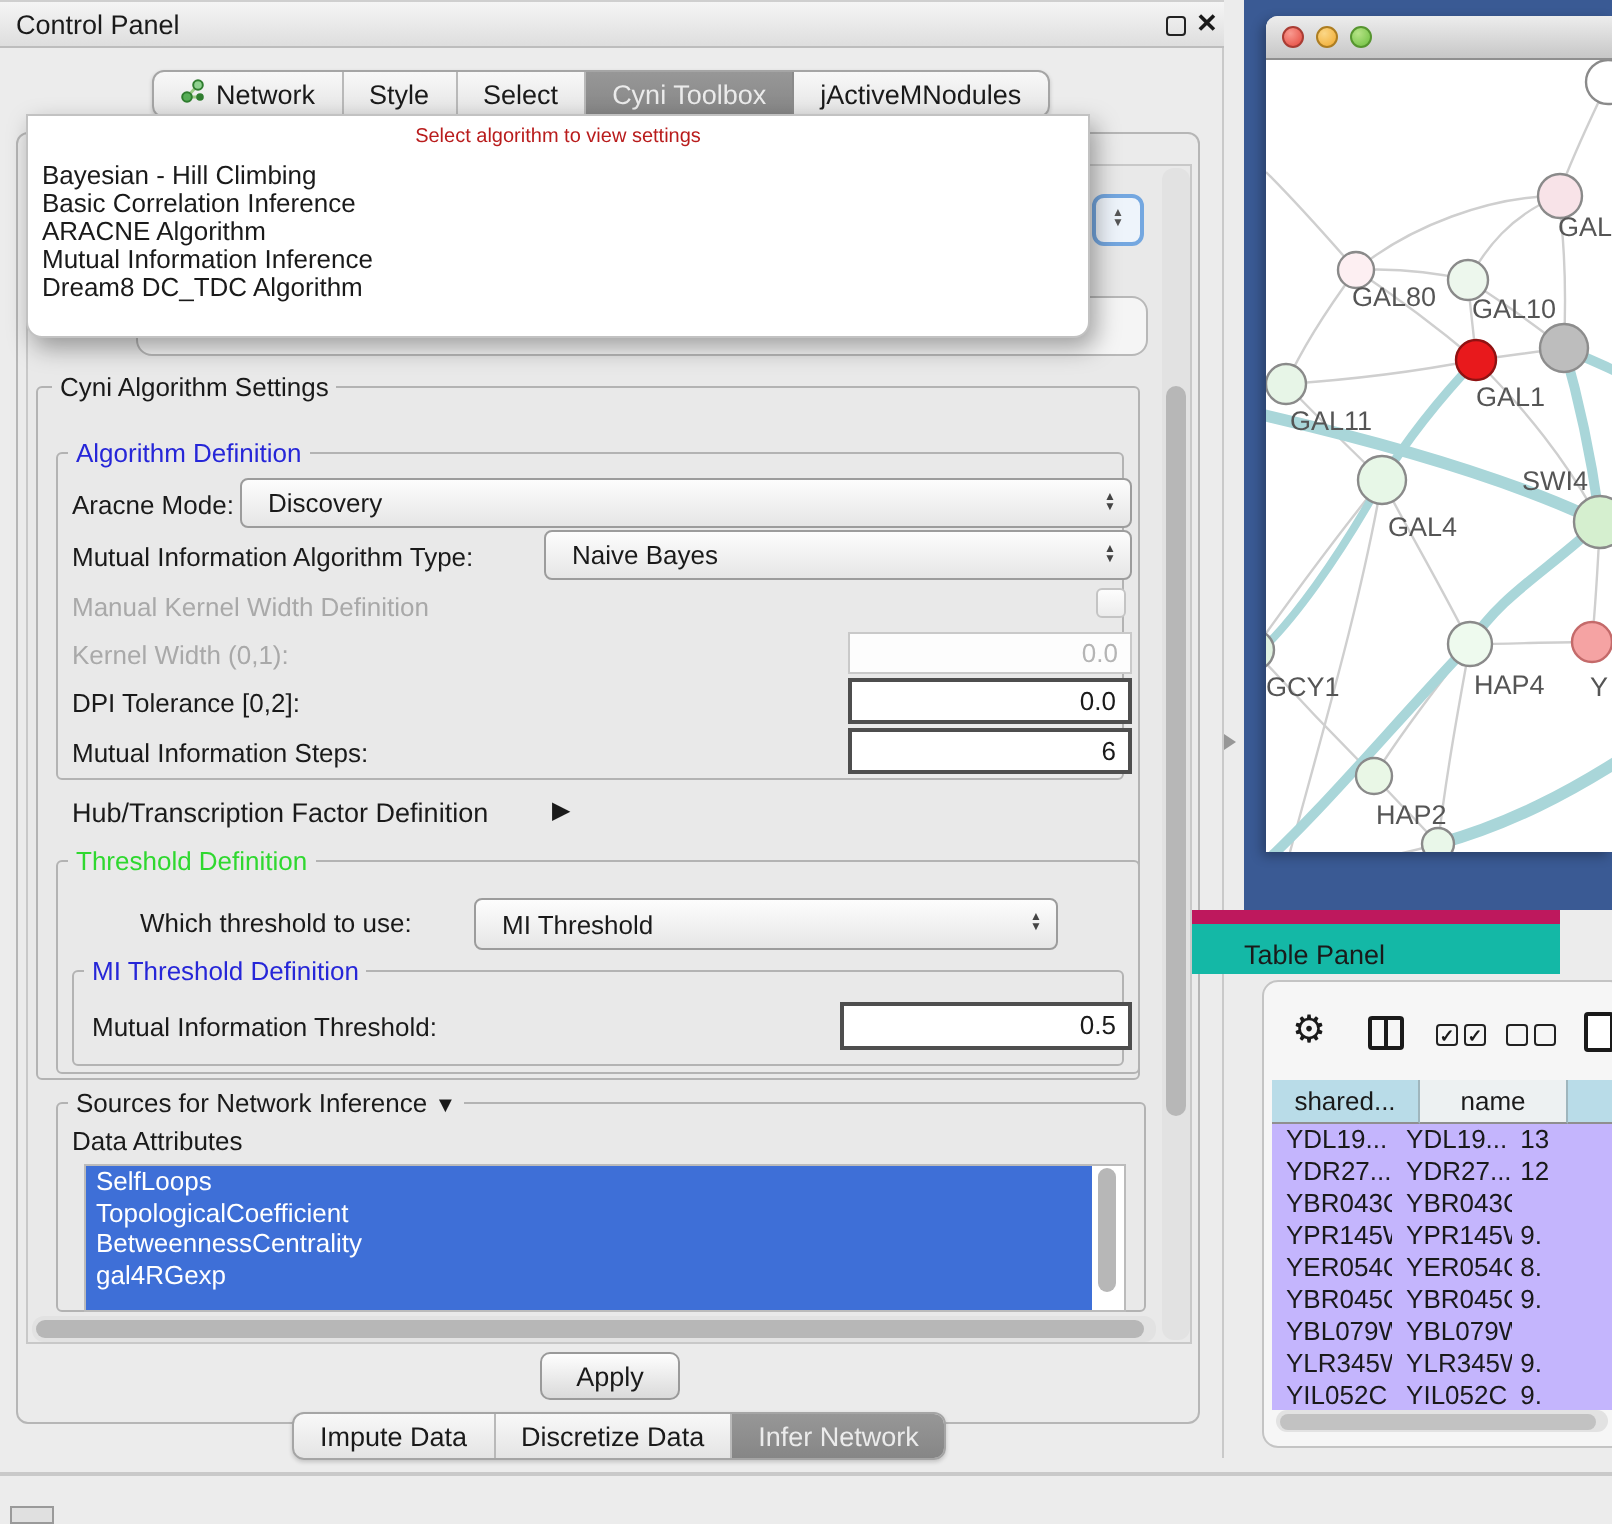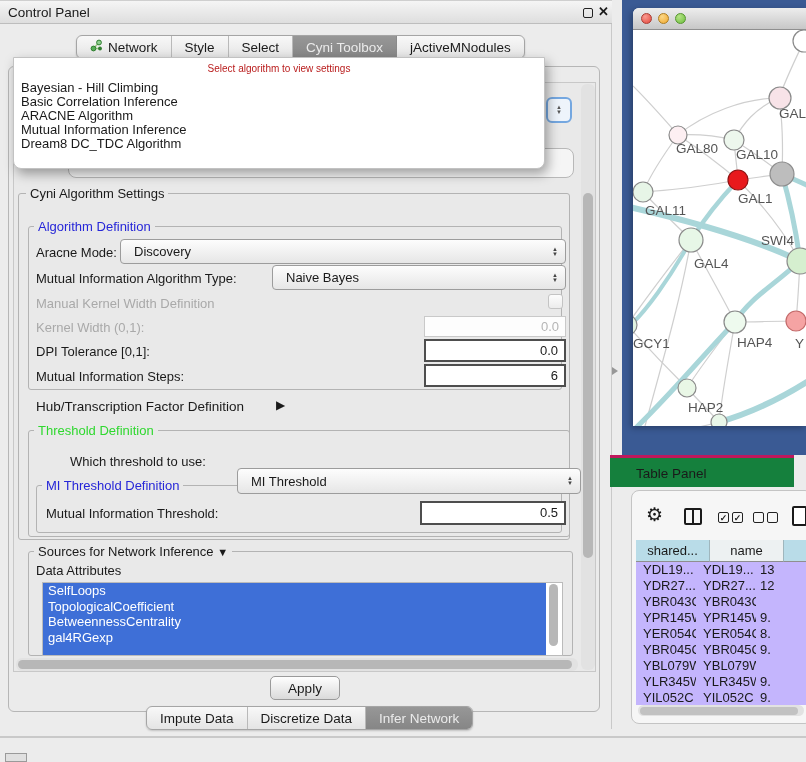--- a/index.html
+++ b/index.html
@@ -134,34 +134,34 @@
       <span>▼</span>
     </span>
 </div>
 
 <span class="lbl b gray" style="left:36px;top:296px">Manual Kernel Width Definition</span>
 <span class="checkbox" style="left:548px;top:294px"></span>
 
 <span class="lbl b gray" style="left:36px;top:320px">Kernel Width (0,1):</span>
 <div class="fld dis" style="left:424px;top:316px;width:142px;height:21px">0.0</div>
 
-<span class="lbl b" style="left:36px;top:344px">DPI Tolerance [0,1]:</span>
+<span class="lbl b" style="left:36px;top:344px">DPI Tolerance [0,2]:</span>
 <div class="fld strong" style="left:424px;top:339px;width:142px;height:23px">0.0</div>
 
 <span class="lbl b" style="left:36px;top:369px">Mutual Information Steps:</span>
 <div class="fld strong" style="left:424px;top:364px;width:142px;height:23px">6</div>
 
 <span class="lbl" style="left:36px;top:399px;font-size:13.5px">Hub/Transcription Factor Definition</span>
 <span class="lbl" style="left:276px;top:398px;font-size:12px">▶</span>
 
 <div class="groupbox" style="left:28px;top:430px;width:542px;height:107px"></div>
 <span class="legend green" style="left:34px;top:423px">Threshold Definition</span>
 
 <span class="lbl b" style="left:70px;top:454px">Which threshold to use:</span>
-<div class="combo" style="left:237px;top:468px;width:344px;height:26px">
+<div class="combo" style="left:237px;top:449px;width:292px;height:26px">
   <span>MI Threshold</span>
   <span class="arrows">
       <span>▲</span>
       <span>▼</span>
     </span>
 </div>
 
 <div class="groupbox" style="left:36px;top:485px;width:526px;height:48px"></div>
 <span class="legend blue" style="left:42px;top:478px">MI Threshold Definition</span>
 <span class="lbl b" style="left:46px;top:506px">Mutual Information Threshold:</span>
@@ -271,21 +271,21 @@
       <circle cx="163" cy="291" r="10" fill="#f5a3a3" stroke="#c46a6a" stroke-width="1.2"></circle>
       <text x="162" y="318" fill="#555" font-size="13.5">Y</text>
       <circle cx="54" cy="358" r="9" fill="#e9f7e6" stroke="#8a8a8a" stroke-width="1.2"></circle>
       <text x="55" y="382" fill="#555" font-size="13.5">HAP2</text>
       <circle cx="-6" cy="295" r="10" fill="#e1f3e1" stroke="#8a8a8a" stroke-width="1.2"></circle>
       <text x="0" y="318" fill="#555" font-size="13.5">GCY1</text>
       <circle cx="86" cy="392" r="8" fill="#e9f7e9" stroke="#8a8a8a" stroke-width="1.2"></circle>
     </g>
 </svg>
 
-<div class="abs" style="left:610px;top:455px;width:184px;height:32px;background:#15803d;border-top:3px solid #be185d">
+<div class="abs" style="left:596px;top:455px;width:184px;height:32px;background:#14b8a6;border-top:7px solid #be185d">
   <span class="lbl" style="left:26px;top:8px;font-size:13.5px">Table Panel</span>
 </div>
 
 <div class="abs" style="left:631px;top:490px;width:182px;height:234px;border:1px solid #c4c4c4;border-radius:8px;background:#f6f6f6"></div>
 
 <span class="lbl" style="left:646px;top:503px;font-size:19px;z-index:3">⚙</span>
 <span class="abs" style="left:684px;top:508px;width:18px;height:17px;border:2px solid #1a1a1a;border-radius:2px;z-index:3">
   <span class="abs" style="left:6px;top:0;width:2px;height:13px;background:#1a1a1a"></span>
 </span>
 <span class="abs" style="left:718px;top:512px;display:flex;gap:3px;z-index:3">

